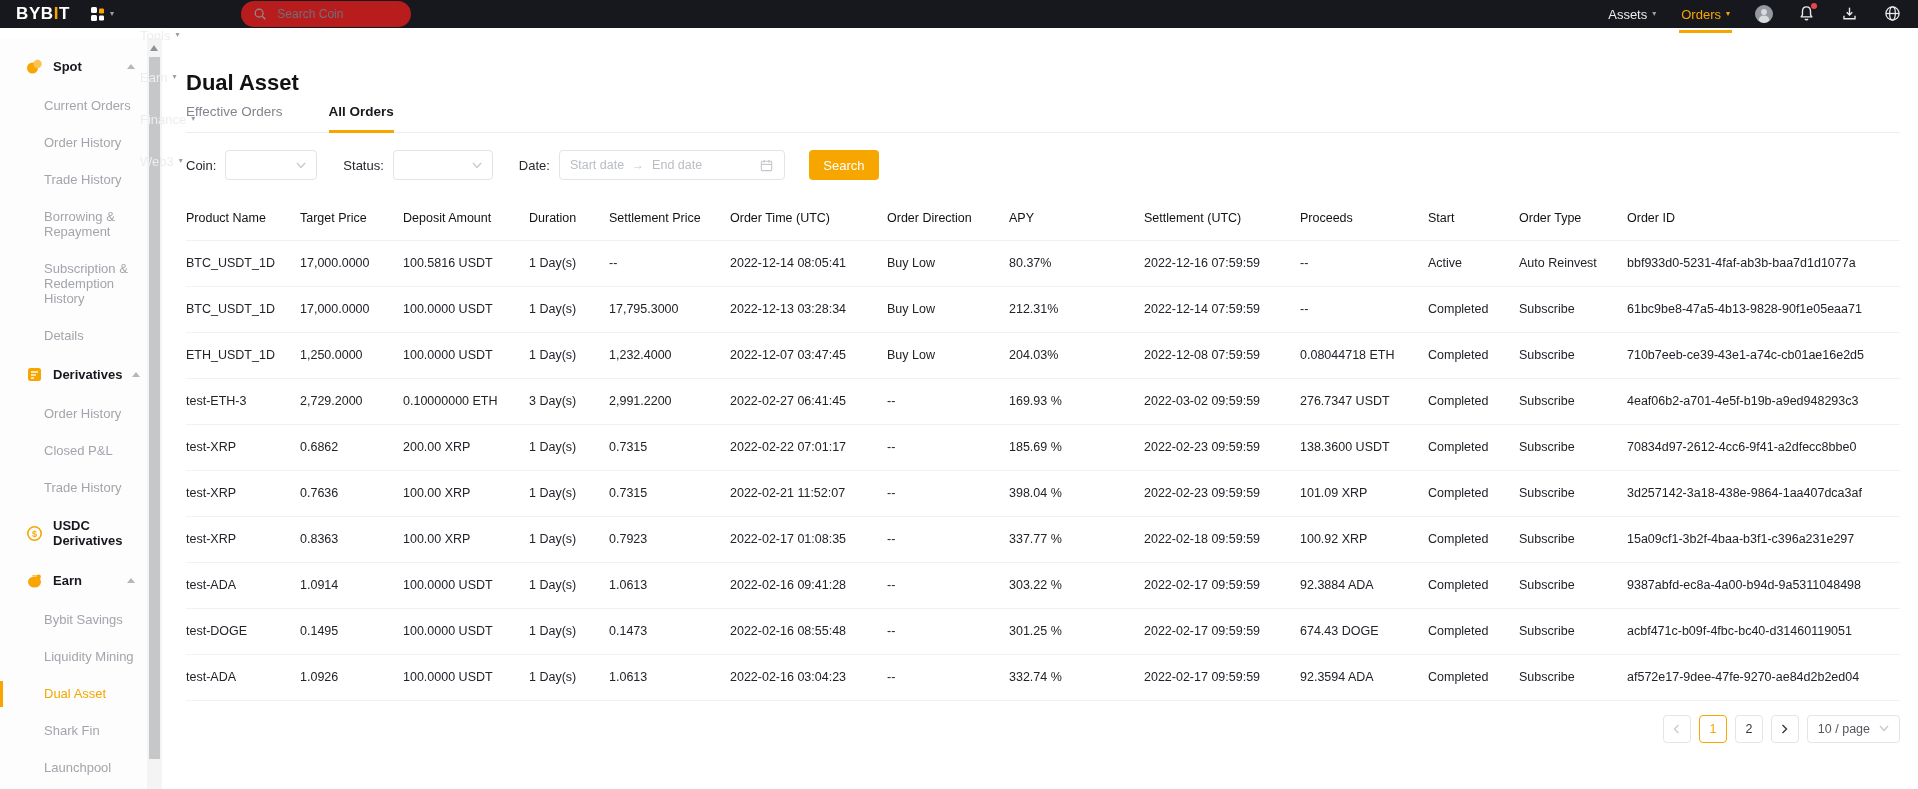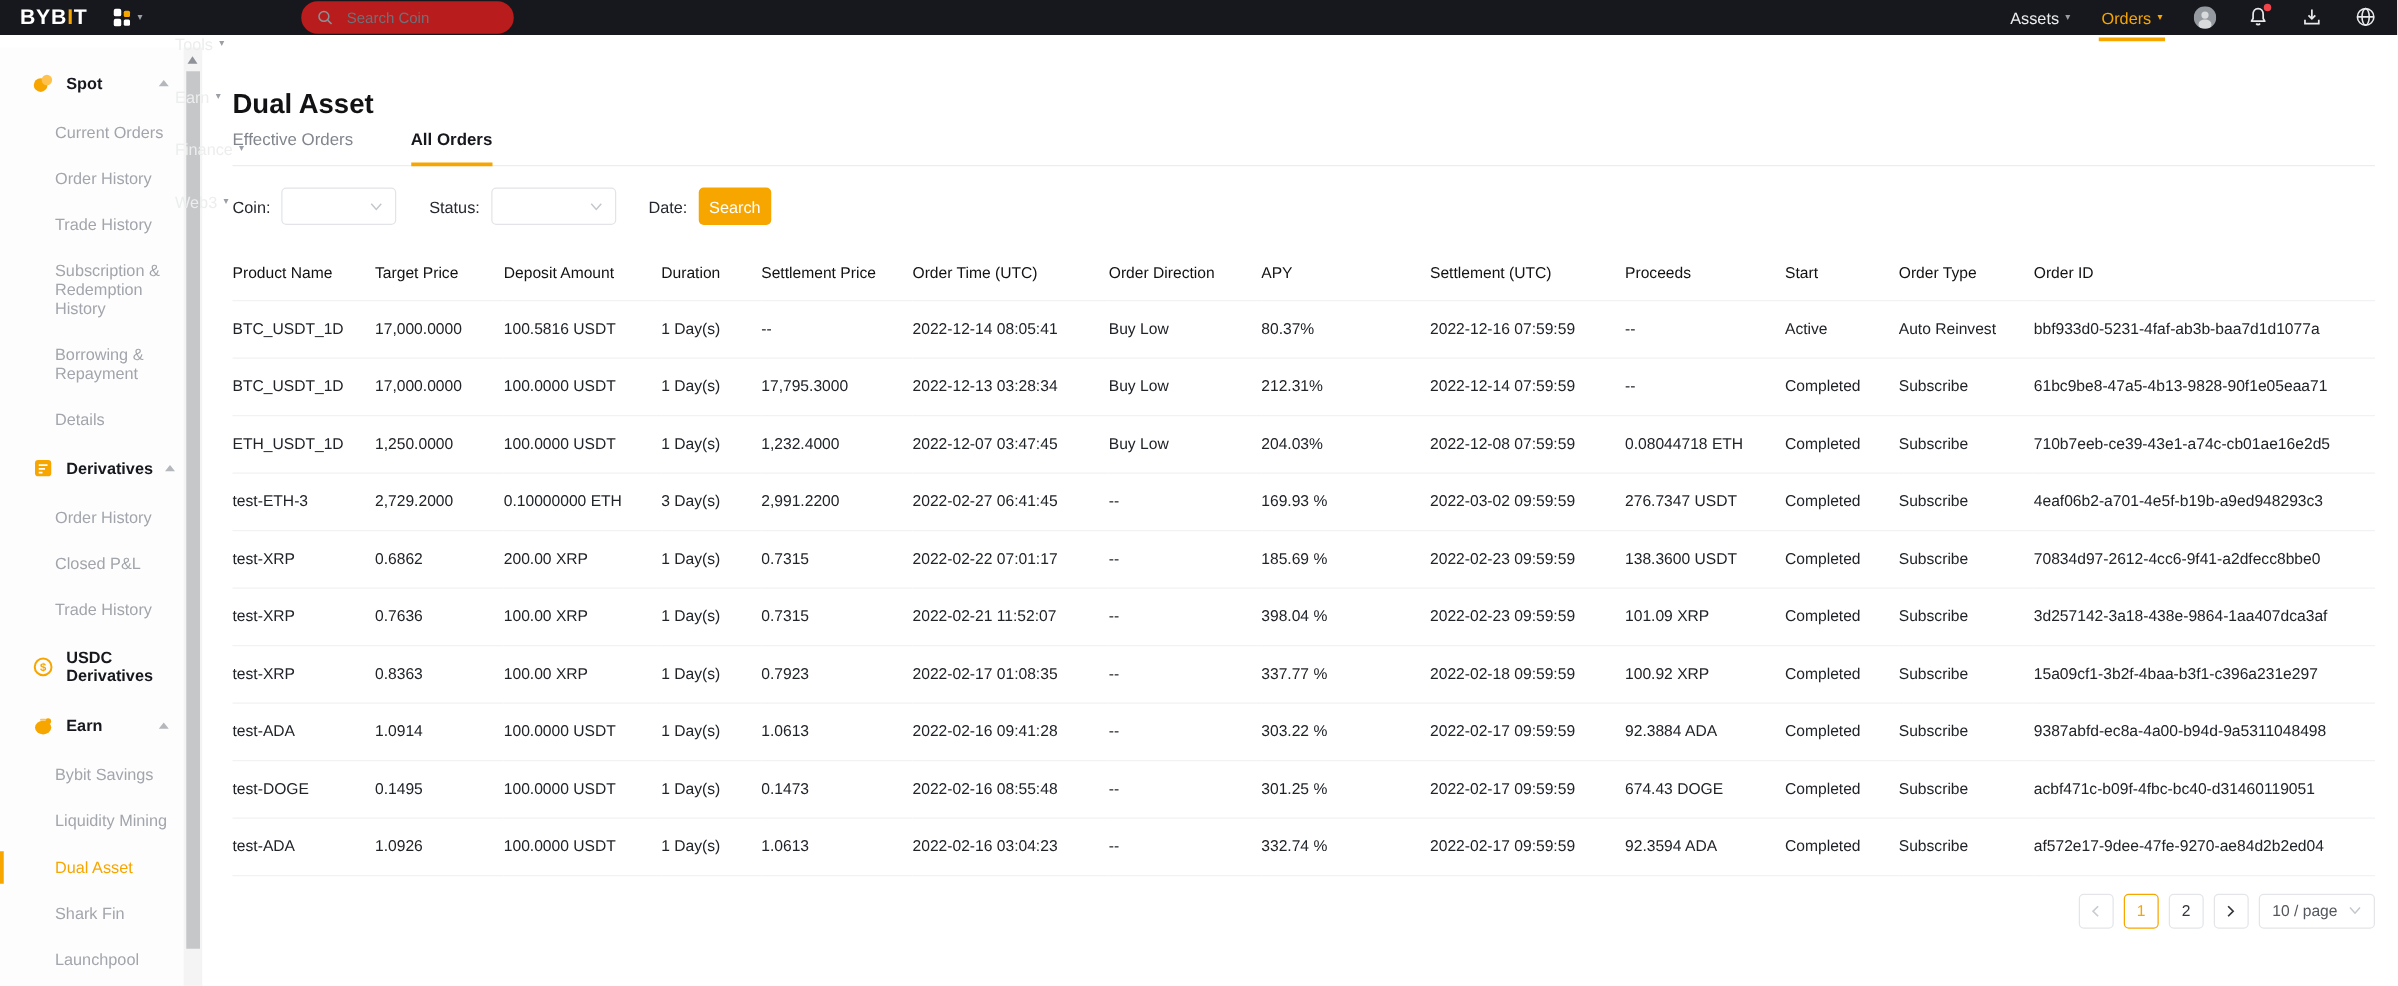--- a/index.html
+++ b/index.html
@@ -50,21 +50,21 @@
   .filters{display:flex;align-items:center;margin-top:17px;font-size:13px;color:#25282e;}
   .f-label{margin-right:9px;white-space:nowrap;}
   .select{display:flex;align-items:center;justify-content:flex-end;width:92px;height:30px;border:1px solid #e2e4e7;border-radius:4px;padding:0 10px;margin-right:26px;cursor:pointer;background:#fff;}
   .select.status{width:100px;}
   .chev{width:10px;height:7px;color:#c3c7cc;}
   .date-box{display:flex;align-items:center;width:226px;height:30px;border:1px solid #e2e4e7;border-radius:4px;padding:0 10px;gap:8px;margin-right:24px;background:#fff;}
   .ph{color:#b9bdc3;font-size:12.5px;white-space:nowrap;}
   .ph.end{flex:1;}
   .date-arrow{color:#c6c9cd;font-size:12px;}
   .cal-ico{width:15px;height:15px;color:#c3c7cc;flex:0 0 15px;cursor:pointer;}
-  .search-btn{width:58px;height:30px;background:#f7a600;color:#fff;border:0;border-radius:4px;font-size:13px;cursor:pointer;font-family:inherit;}
+  .search-btn{width:70px;height:30px;background:#f7a600;color:#fff;border:0;border-radius:4px;font-size:13px;cursor:pointer;font-family:inherit;}
 
   table{width:100%;border-collapse:collapse;table-layout:fixed;margin-top:16px;}
   th{font-size:12.5px;font-weight:500;color:#121214;text-align:left;height:44px;padding:0 10px 0 0;white-space:nowrap;overflow:hidden;}
   td{font-size:12.5px;color:#202328;height:46px;padding:0 10px 0 0;border-top:1px solid #f1f2f3;white-space:nowrap;overflow:hidden;}
   tbody tr:last-child td{border-bottom:1px solid #f1f2f3;}
 
   .pagination{display:flex;justify-content:flex-end;align-items:center;gap:8px;margin-top:14px;}
   .pg-btn{min-width:28px;height:28px;border:1px solid #e3e5e8;border-radius:4px;display:flex;align-items:center;justify-content:center;font-size:12.5px;color:#33363b;cursor:pointer;background:#fff;}
   .pg-btn .pg-ico{width:9px;height:10px;}
   .pg-btn.disabled{color:#c9ccd0;}
@@ -184,22 +184,22 @@
         <span class="side-ico"><svg width="17" height="17" viewBox="0 0 17 17">
             <circle cx="6.5" cy="10" r="5.5" fill="#f7a600"></circle>
             <circle cx="11.5" cy="6" r="4.2" fill="#ffc24d"></circle>
           </svg></span>
         <span>Spot</span>
         <span class="tri-up"></span>
       </div>
       <div class="side-item">Current Orders</div>
       <div class="side-item">Order History</div>
       <div class="side-item">Trade History</div>
+      <div class="side-item">Borrowing &amp; Repayment</div>
       <div class="side-item">Subscription &amp; Redemption History</div>
-      <div class="side-item">Borrowing &amp; Repayment</div>
       <div class="side-item">Details</div>
       <div class="side-header">
         <span class="side-ico"><svg width="17" height="17" viewBox="0 0 17 17">
             <rect x="2" y="2" width="13" height="13" rx="2.5" fill="#f7a600"></rect>
             <line x1="5" y1="6" x2="12" y2="6" stroke="#fff" stroke-width="1.4"></line>
             <line x1="5" y1="9" x2="10" y2="9" stroke="#fff" stroke-width="1.4"></line>
             <line x1="5" y1="12" x2="8" y2="12" stroke="#fff" stroke-width="1.4"></line>
           </svg></span>
         <span>Derivatives</span>
         <span class="tri-up"></span>
@@ -250,20 +250,31 @@
             <polyline points="1,1 5,5.5 9,1" fill="none" stroke="currentColor" stroke-width="1.2"></polyline>
           </svg>
       </div>
       <span class="f-label">Status:</span>
       <div class="select status">
         <svg class="chev" viewBox="0 0 10 7">
             <polyline points="1,1 5,5.5 9,1" fill="none" stroke="currentColor" stroke-width="1.2"></polyline>
           </svg>
       </div>
       <span class="f-label">Date:</span>
+      <div class="date-box">
+        <span class="ph">Start date</span>
+        <span class="date-arrow">→</span>
+        <span class="ph end">End date</span>
+        <svg class="cal-ico" viewBox="0 0 16 16">
+          <rect x="2.5" y="3.5" width="11" height="10" rx="1" fill="none" stroke="currentColor" stroke-width="1.2"></rect>
+          <line x1="5.5" y1="2" x2="5.5" y2="5" stroke="currentColor" stroke-width="1.2"></line>
+          <line x1="10.5" y1="2" x2="10.5" y2="5" stroke="currentColor" stroke-width="1.2"></line>
+          <line x1="2.5" y1="6.8" x2="13.5" y2="6.8" stroke="currentColor" stroke-width="1.2"></line>
+        </svg>
+      </div>
       <button class="search-btn">Search</button>
     </div>
 
     <table>
       <colgroup>
         <col style="width:114px">
           <col style="width:103px">
           <col style="width:126px">
           <col style="width:80px">
         <col style="width:121px">

